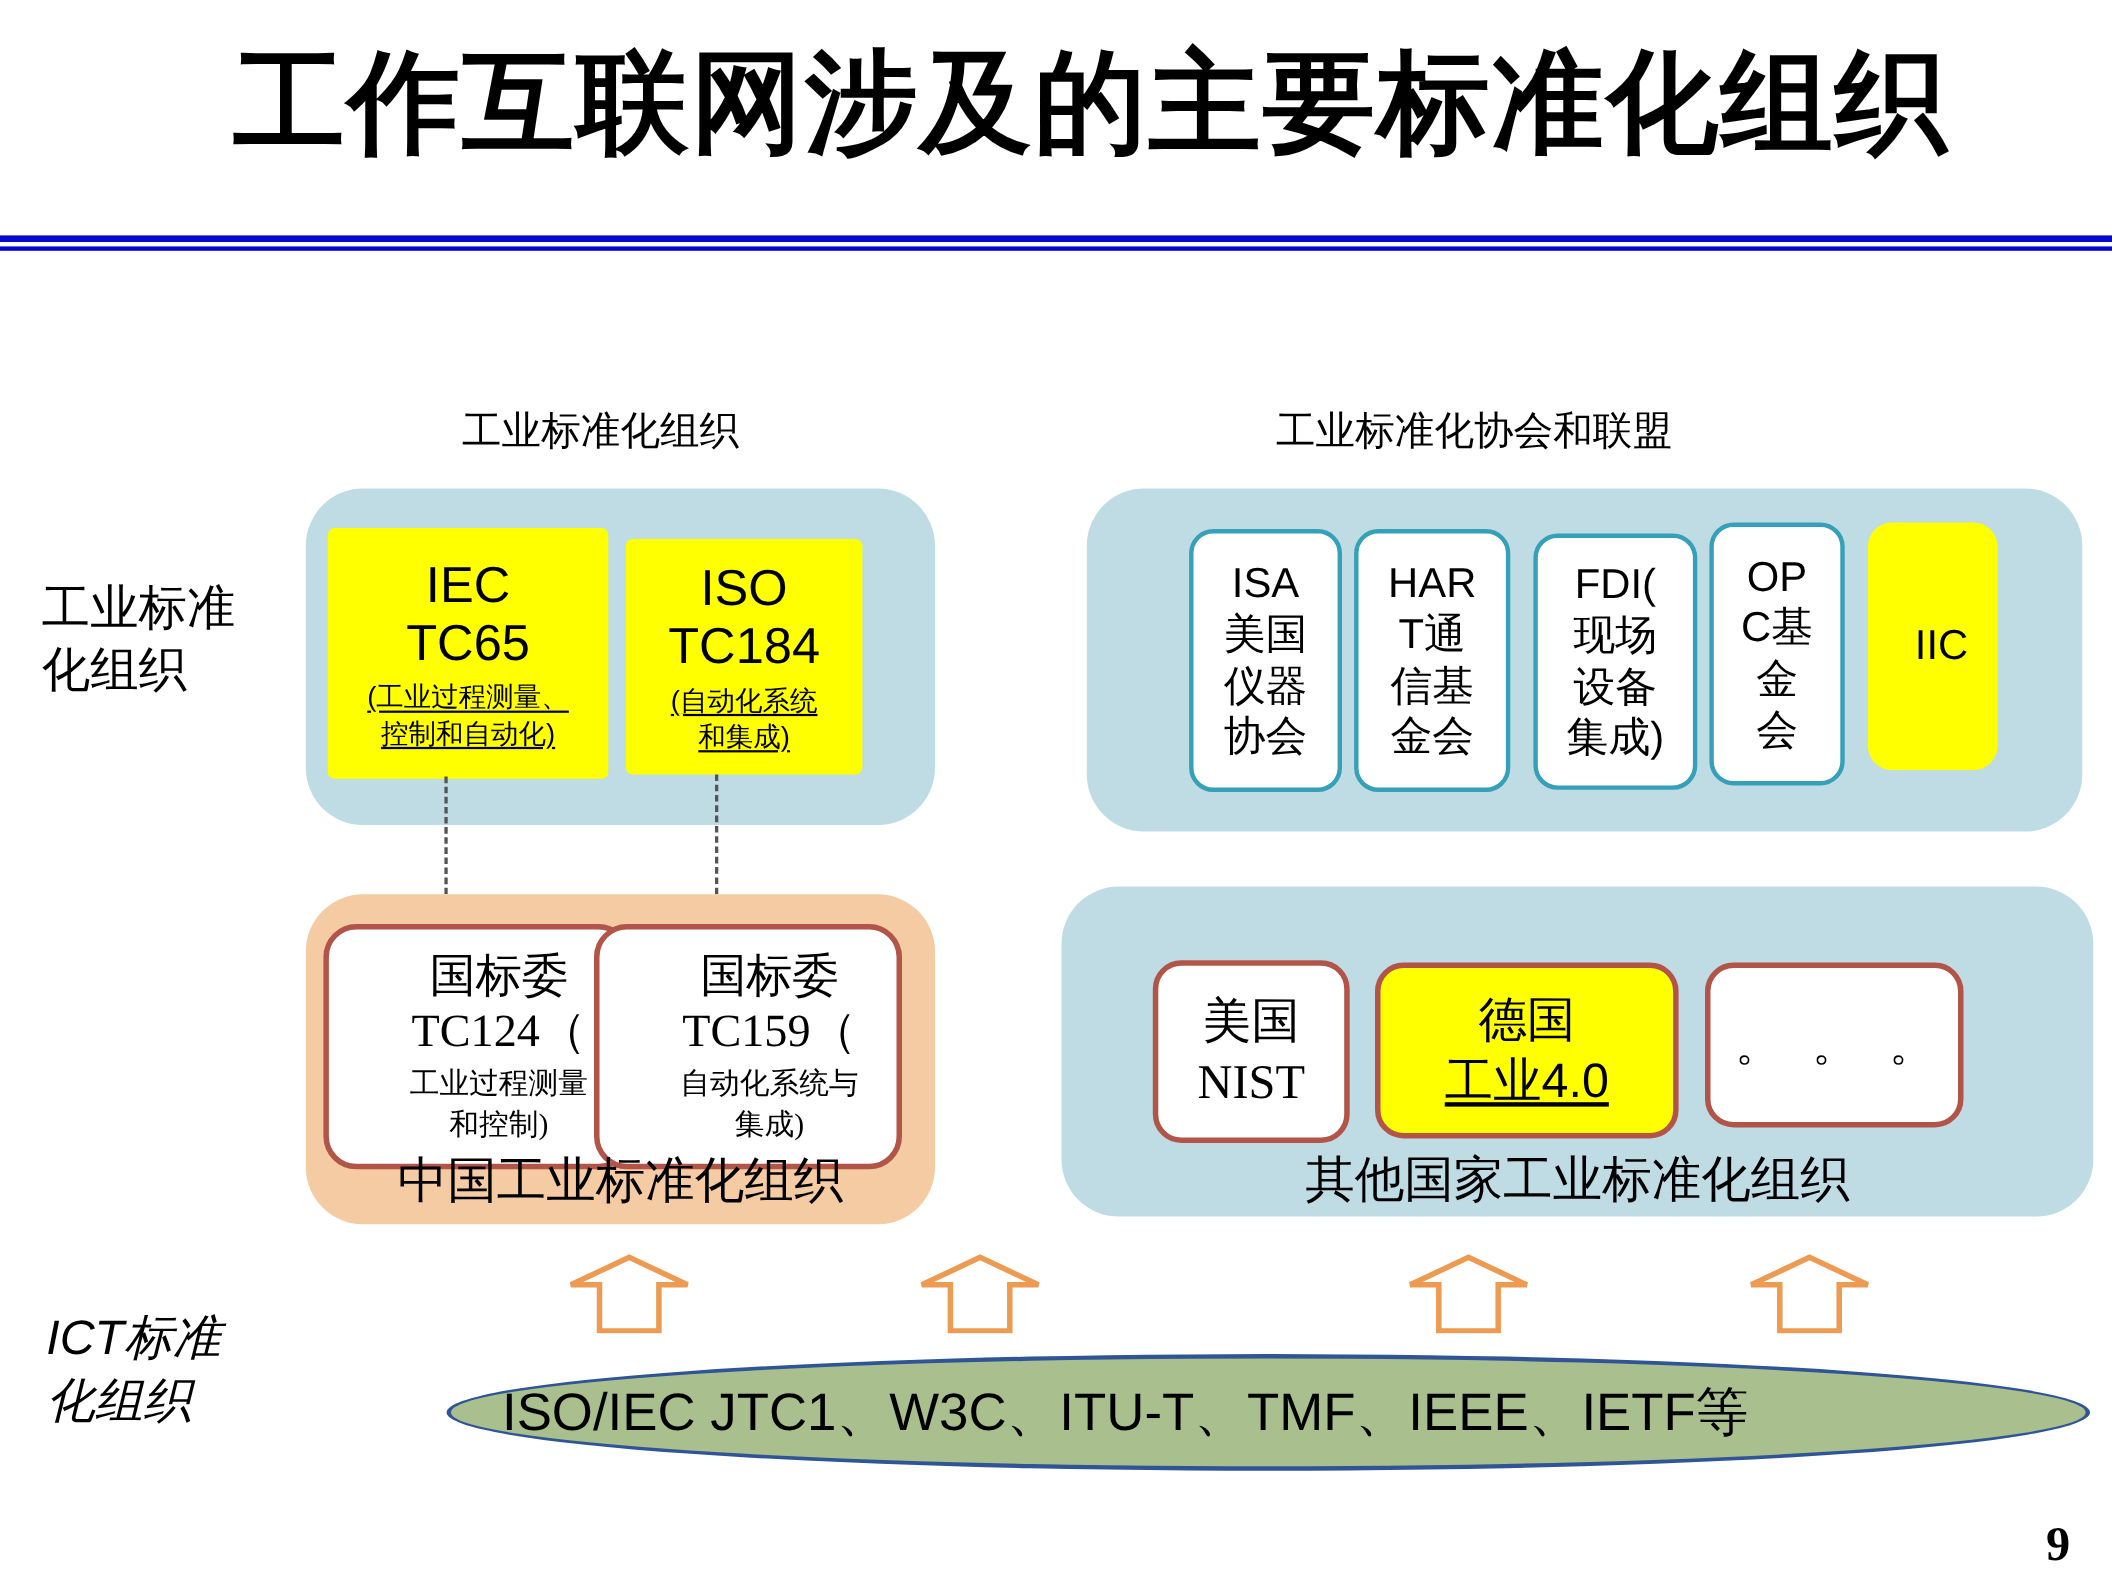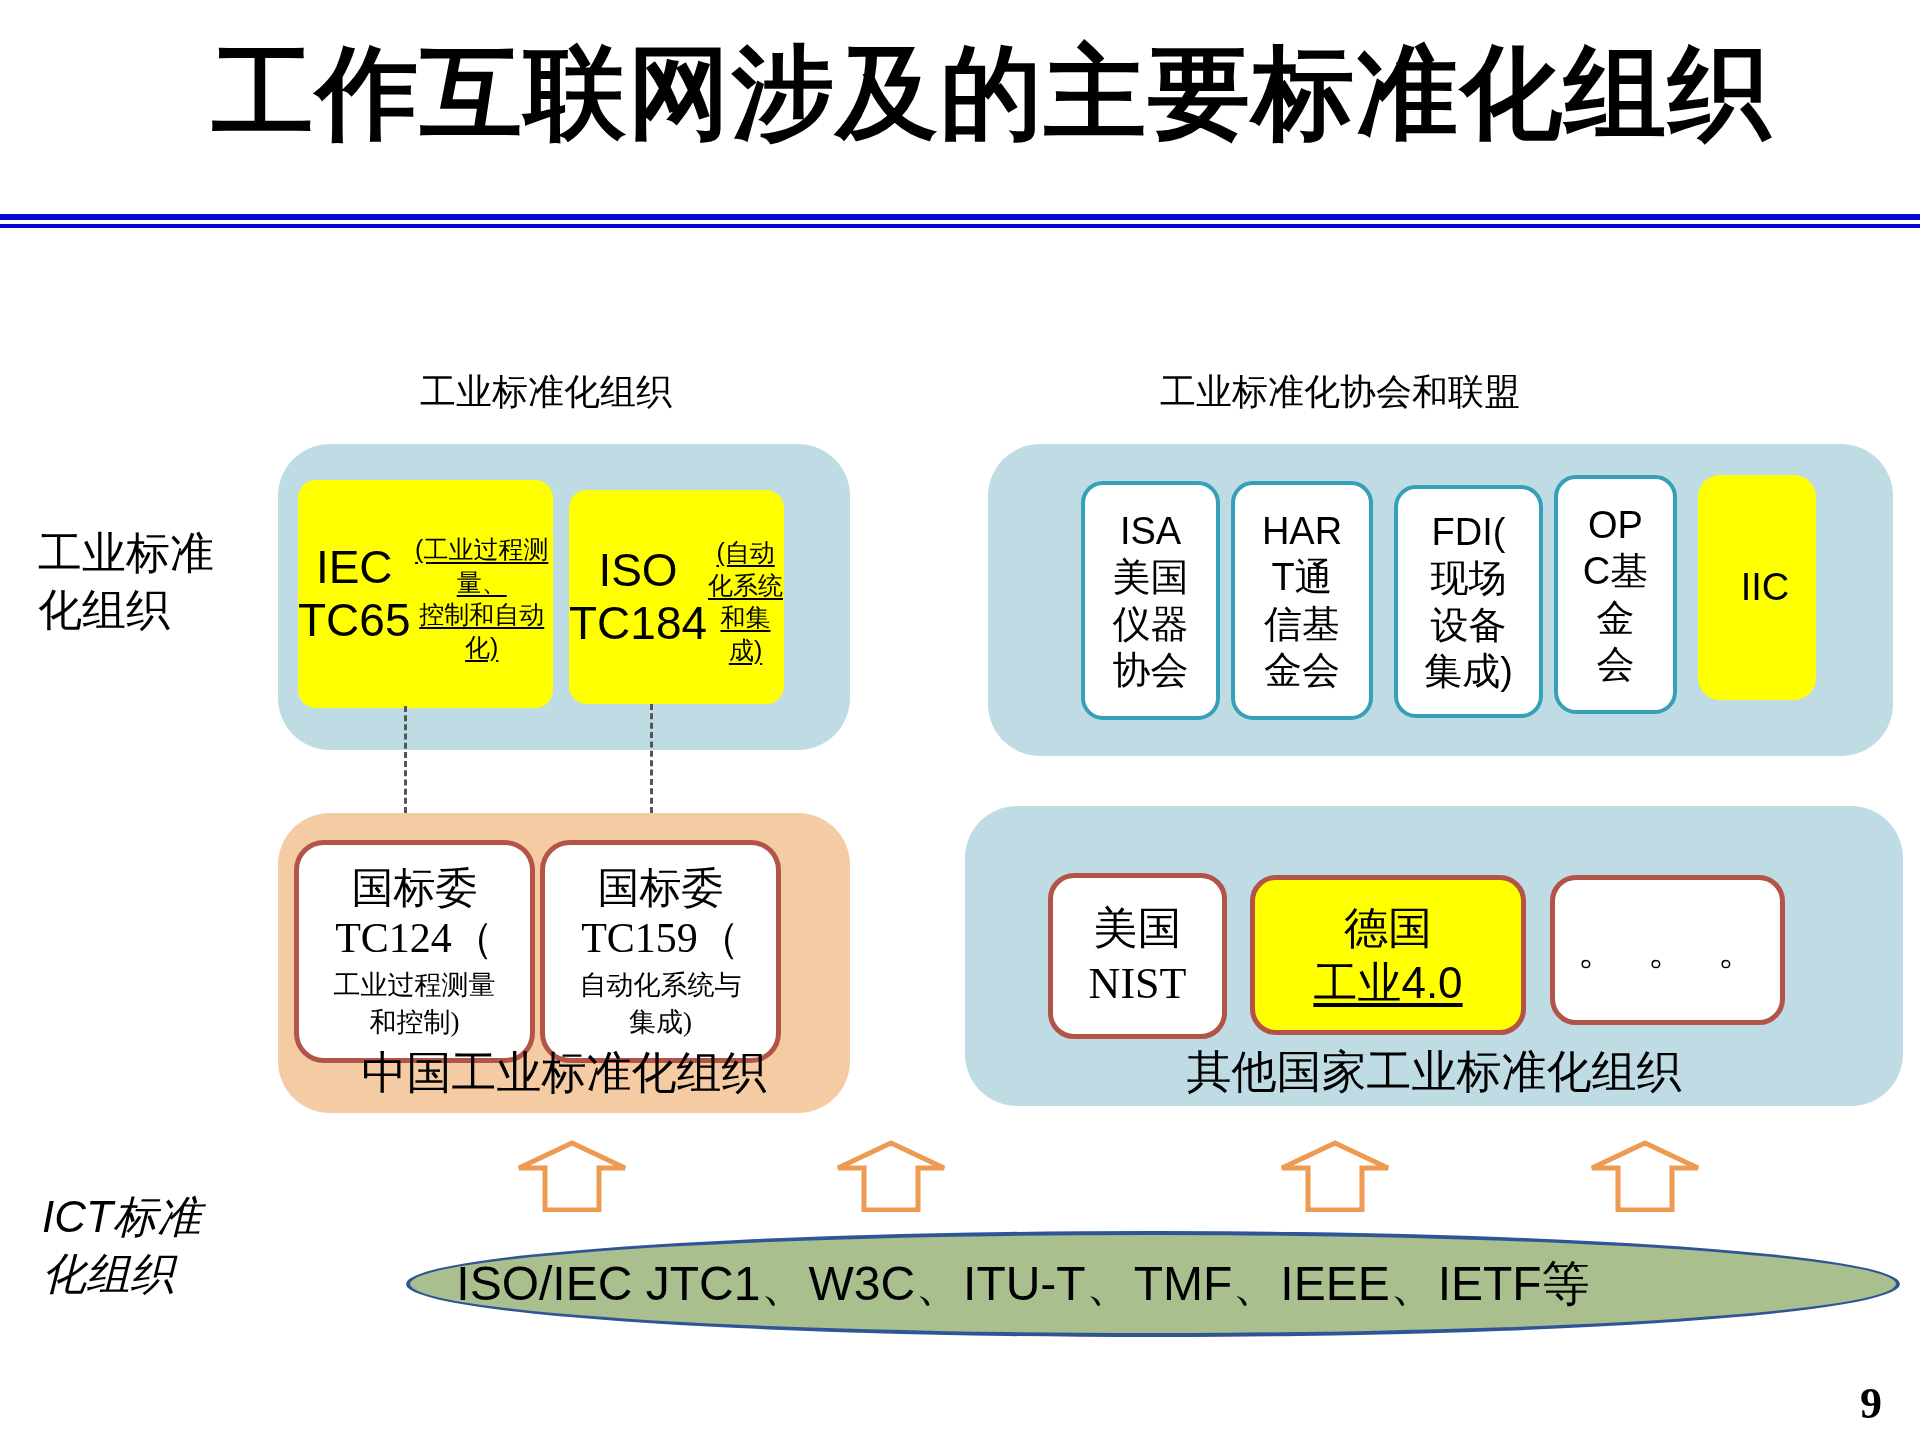--- a/index.html
+++ b/index.html
@@ -13,34 +13,34 @@
   .rule .r1 { height:6px; background:#0707CF; }
   .rule .r2 { height:4px; background:#0707CF; margin-top:4px; }
 
   .sec-header { position:absolute; font-size:36px; }
   .side-label { position:absolute; font-size:44px; line-height:1.3; white-space:pre-line; }
 
   .panel { position:absolute; border-radius:52px; }
   .panel.blue   { background:#BFDCE5; }
   .panel.orange { background:#F5CBA3; }
 
-  .ybox { position:absolute; background:#FFFF00; border-radius:18px;
-          display:flex; flex-direction:row; align-items:center; justify-content:center; text-align:center; }
+  .ybox { position:absolute; background:#FFFF00; border-radius:6px;
+          display:flex; flex-direction:column; align-items:center; justify-content:center; text-align:center; }
   .ybox-title { font-size:46px; line-height:1.15; white-space:pre-line; }
   .ybox-sub   { font-size:25px; line-height:1.3; white-space:pre-line; margin-top:8px;
                 text-decoration:underline; text-underline-offset:4px; }
 
   .wbox { position:absolute; background:#fff; border:4px solid #35A0B8; border-radius:22px;
           display:flex; align-items:center; justify-content:center; text-align:center;
           font-size:38px; line-height:1.22; white-space:pre-line; }
   .wbox.yellow { background:#FFFF00; border:none; }
 
   .cbox { position:absolute; background:#fff; border:5px solid #B25548; border-radius:30px;
           display:flex; flex-direction:column; align-items:center; justify-content:center; text-align:center;
-          font-family:"Liberation Serif","DejaVu Serif",serif; }
+          font-family:"Liberation Serif","DejaVu Serif",serif;padding-left:39px; }
   .cbox-title { font-size:42px; line-height:1.2; white-space:pre-line; }
   .cbox-body  { font-size:27px; line-height:1.35; white-space:pre-line; margin-top:4px; }
 
   .obox { position:absolute; background:#fff; border:5px solid #B25548; border-radius:26px;
           display:flex; flex-direction:column; align-items:center; justify-content:center;
           text-align:center; white-space:pre-line; }
   .obox.nist { font-family:"Liberation Serif","DejaVu Serif",serif; font-size:44px; line-height:1.25; }
   .obox.germany { background:#FFFF00; font-size:44px; line-height:1.25; }
   .obox.germany .l2 { text-decoration:underline; text-underline-offset:5px; }
   .obox.dots { font-size:40px; letter-spacing:30px; padding-left:30px; box-sizing:border-box; }

